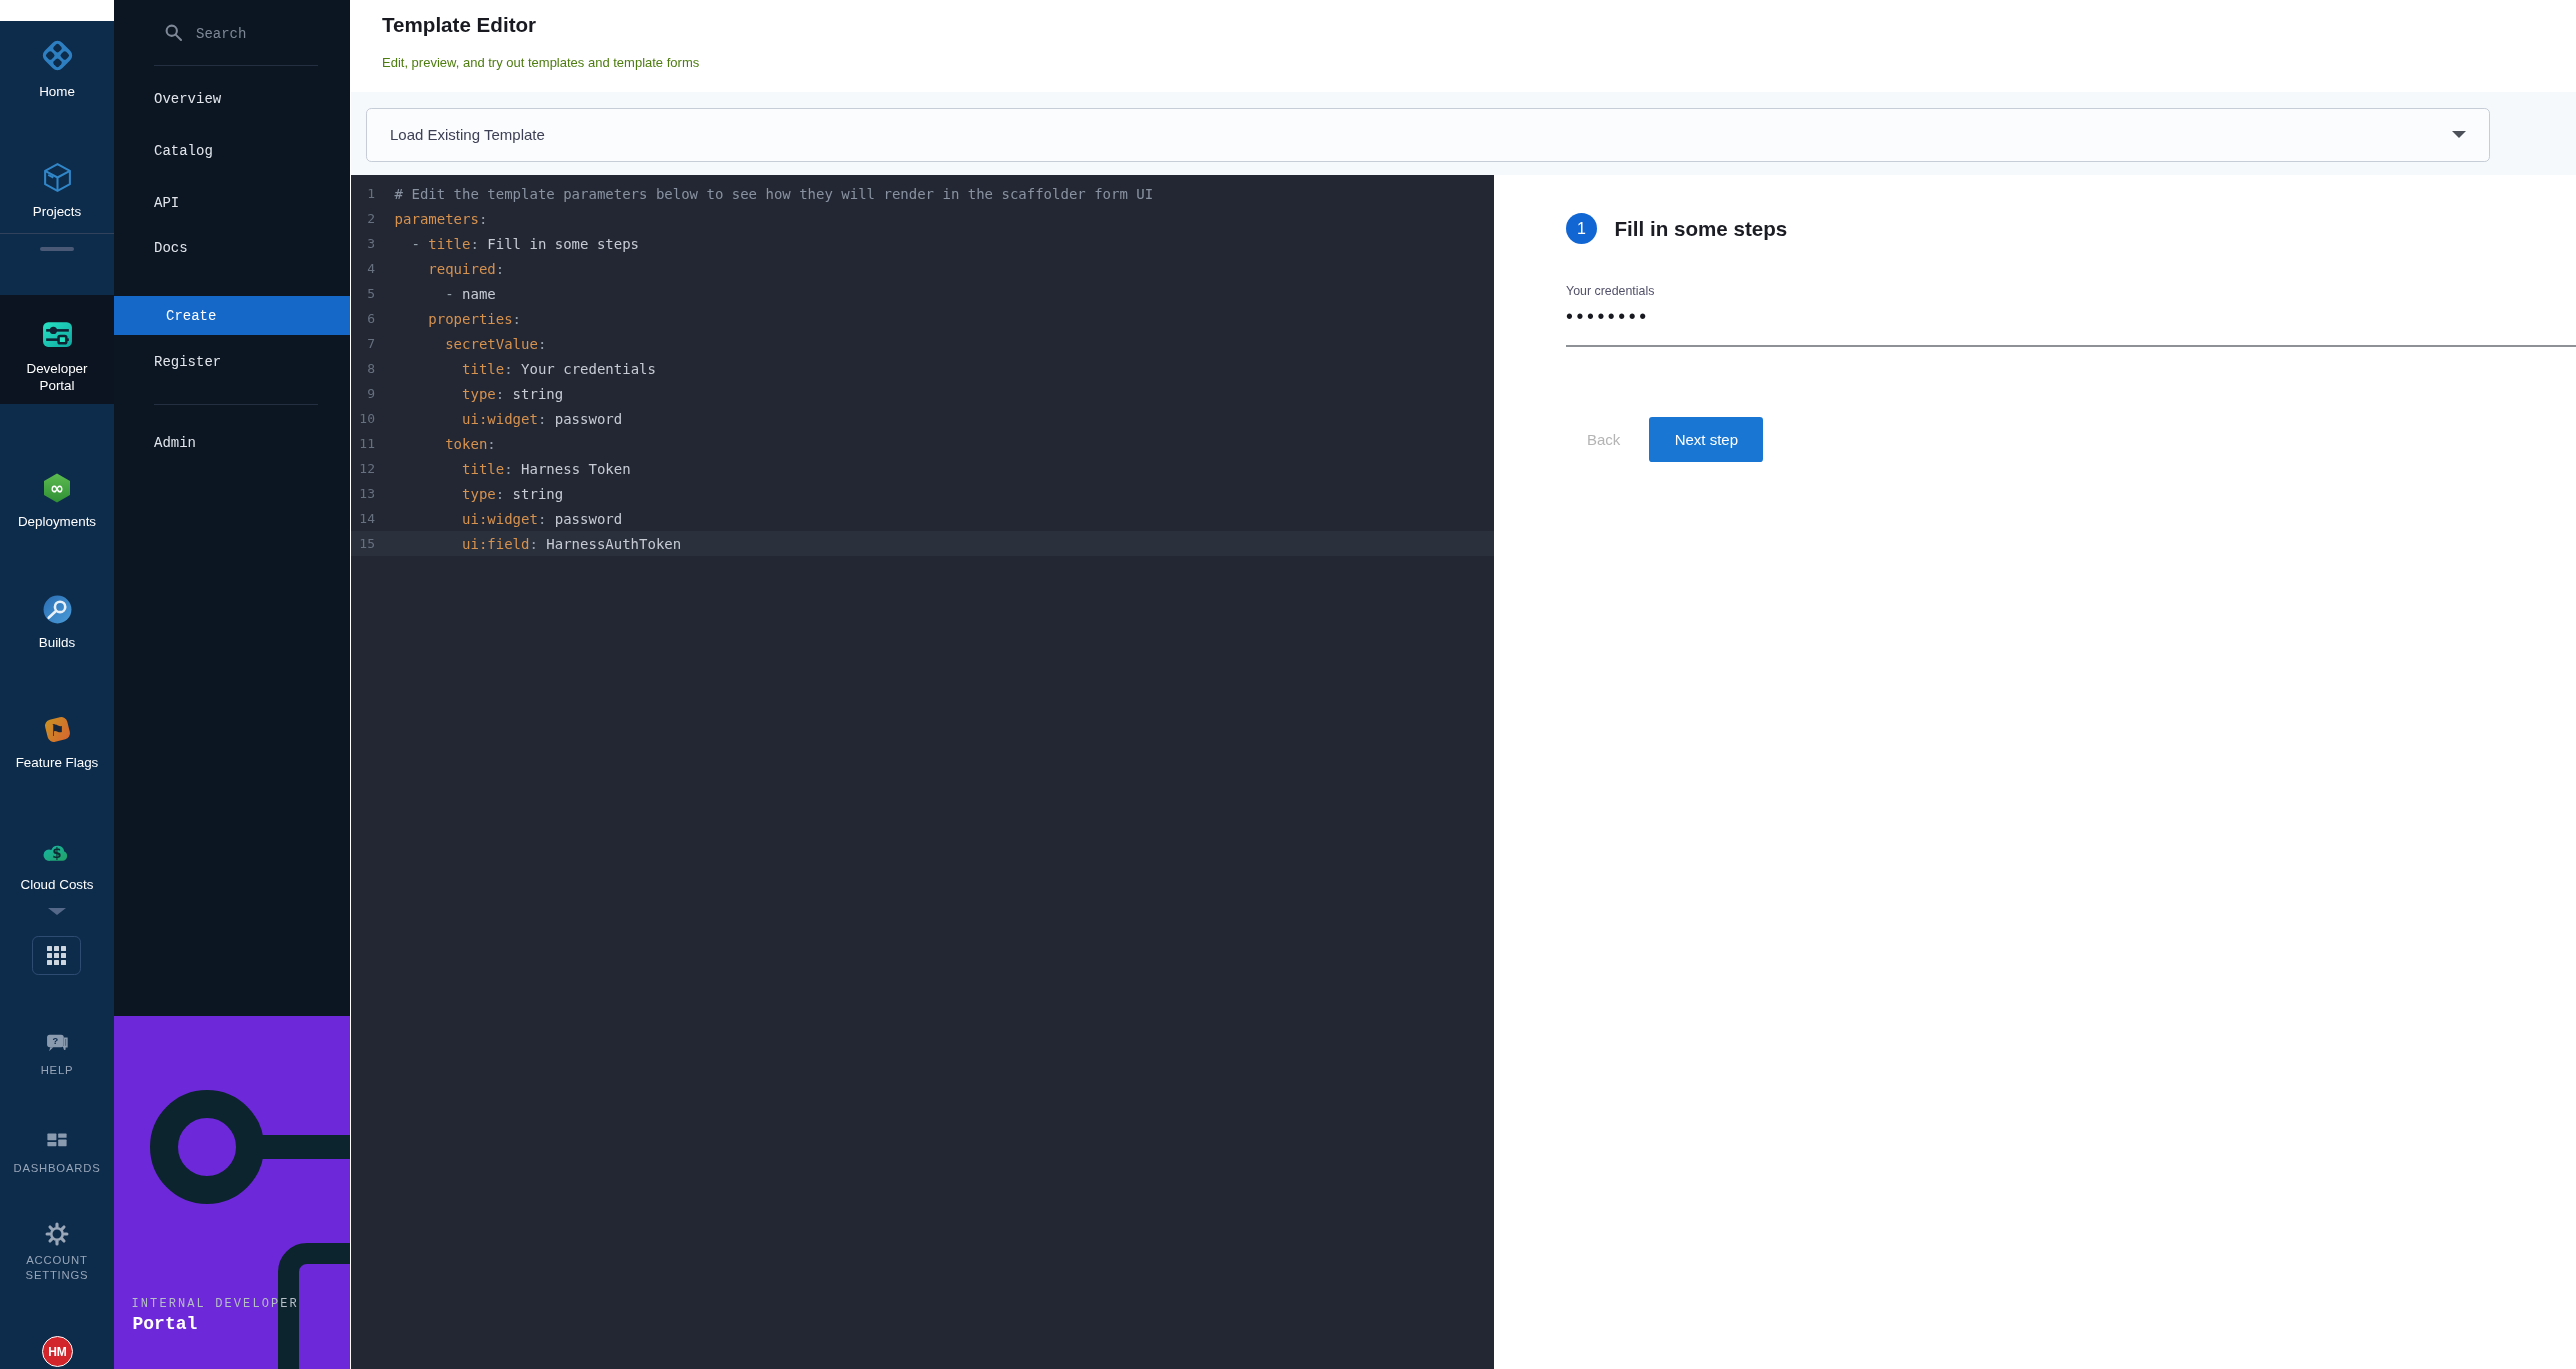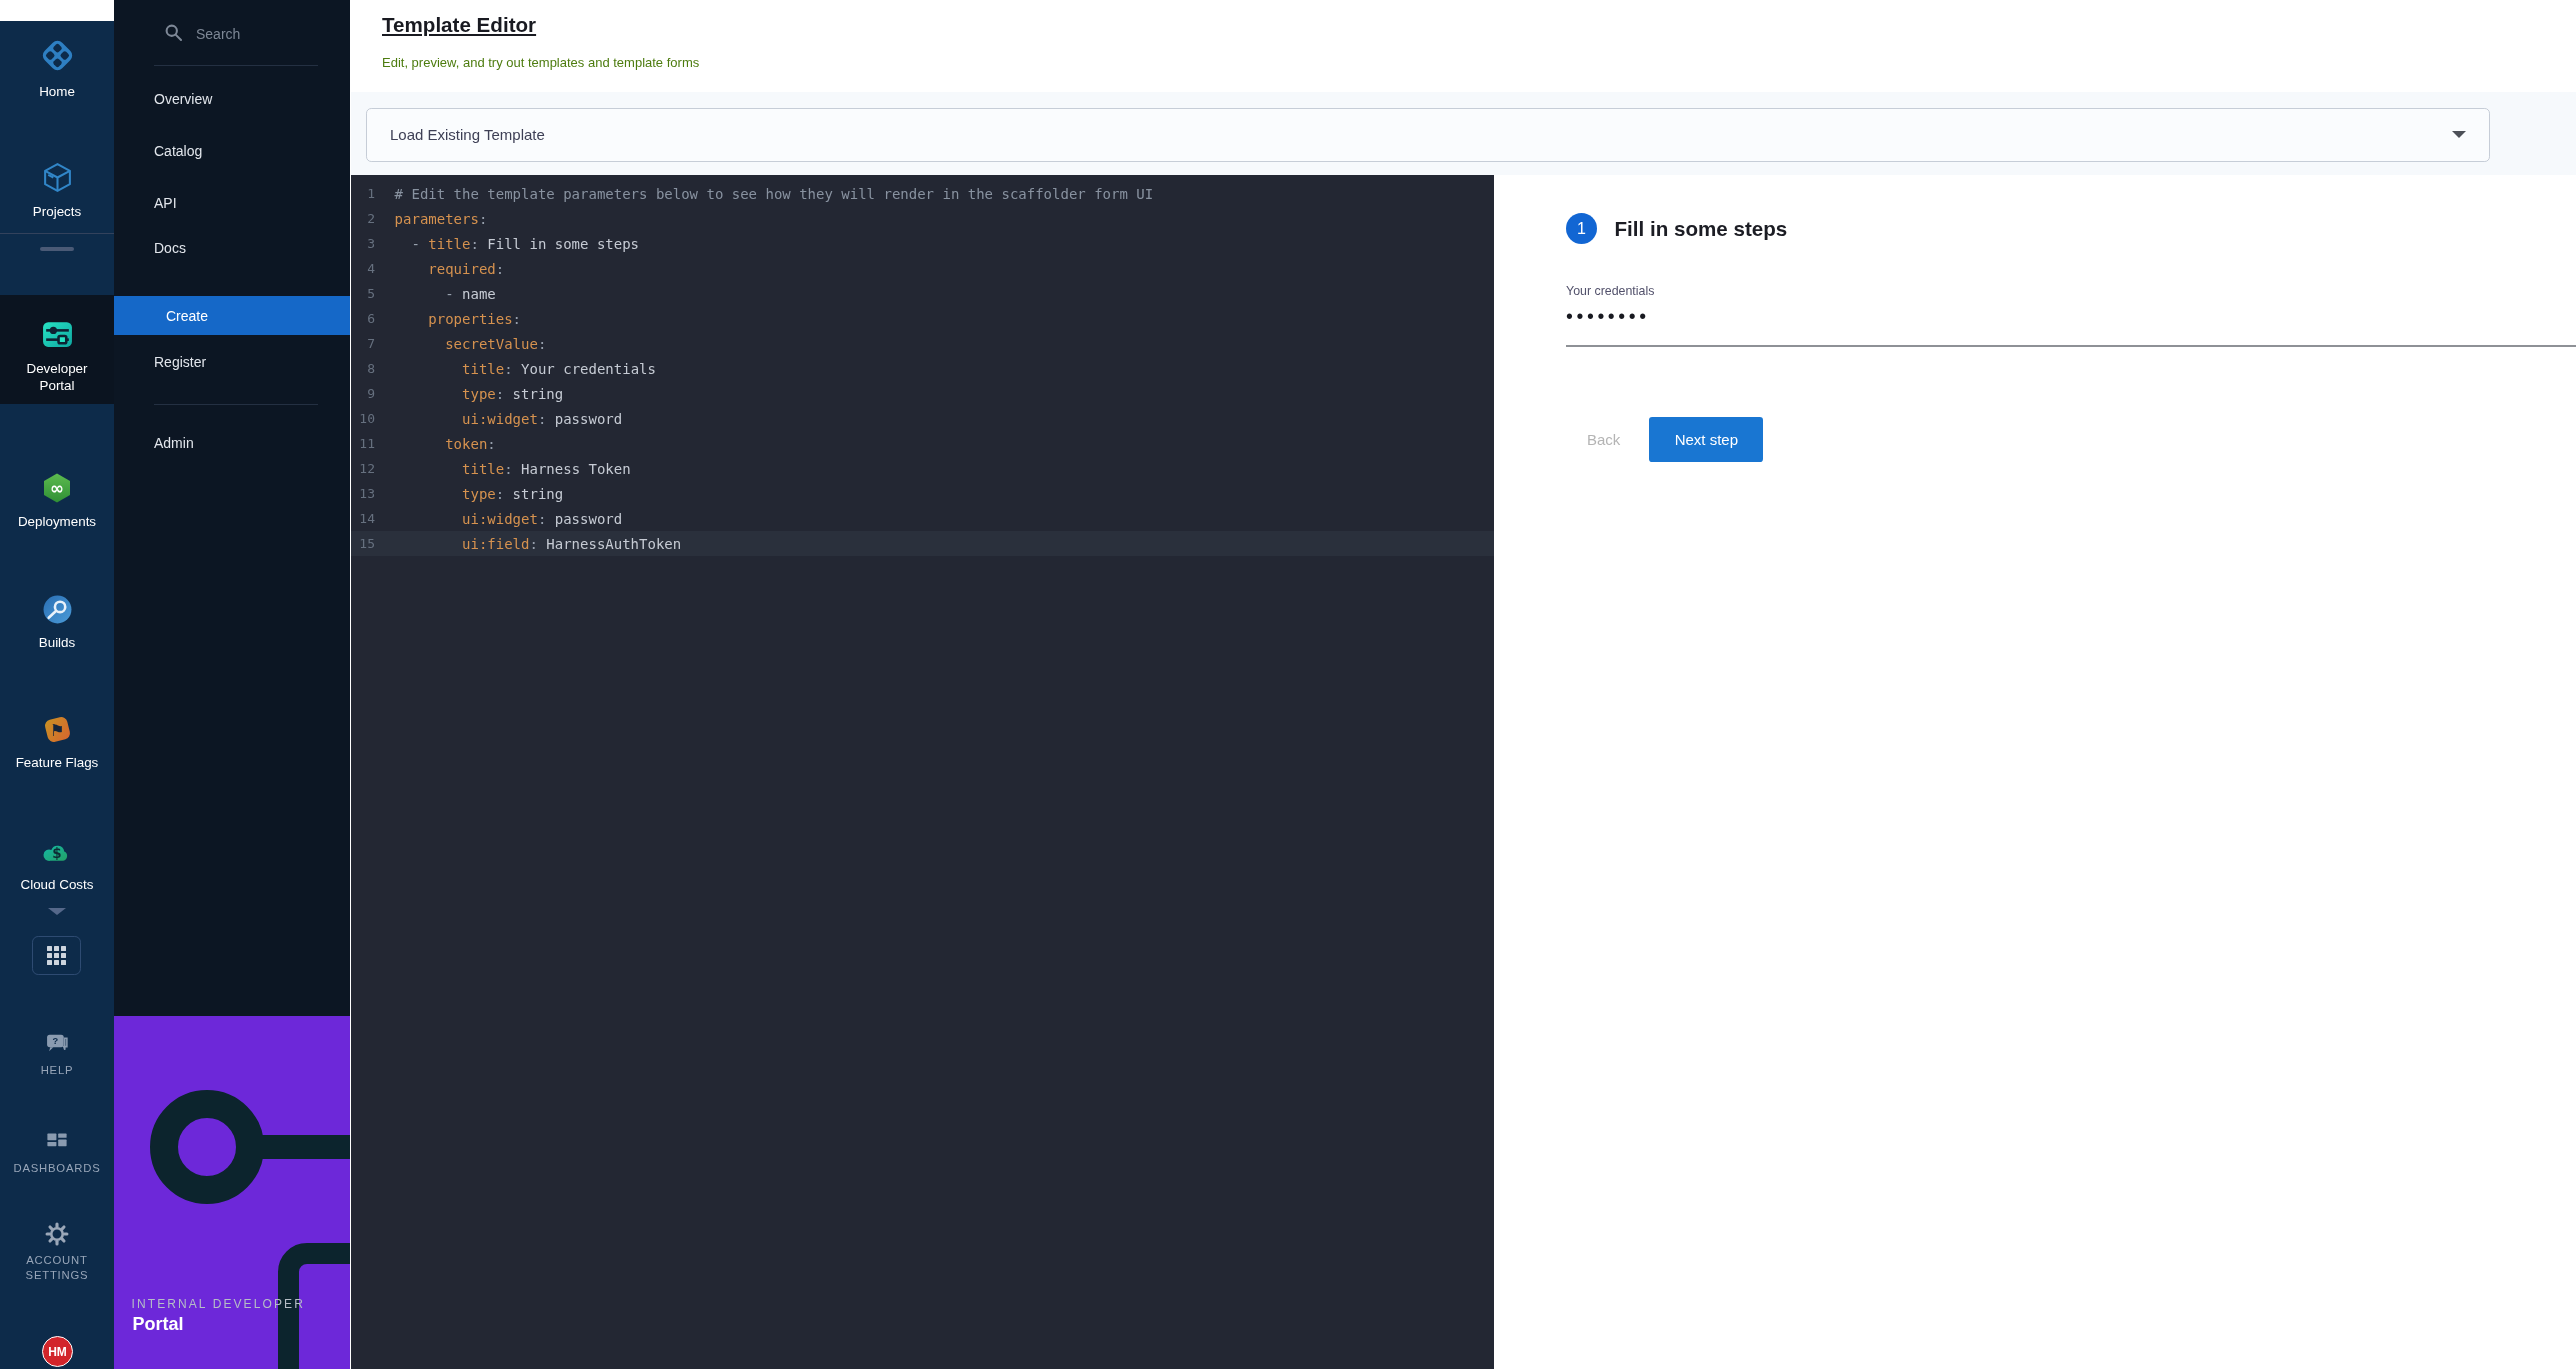--- a/index.html
+++ b/index.html
@@ -23,39 +23,39 @@
   .gridicon{display:grid;grid-template-columns:repeat(3,4.6px);grid-template-rows:repeat(3,4.6px);gap:2.6px;}
   .gridicon span{background:#cdd5de;border-radius:0.5px;}
   .foot-item{position:absolute;left:0;width:114px;display:flex;flex-direction:column;
              align-items:center;gap:5.2px;cursor:pointer;}
   .foot-label{font-size:11.3px;letter-spacing:0.8px;color:#97a5b8;text-align:center;line-height:15px;}
   .avatar{position:absolute;left:42px;top:1315px;width:31px;height:31px;border-radius:50%;
           background:#d2252b;border:1.5px solid #fff;box-sizing:border-box;display:flex;
           align-items:center;justify-content:center;color:#fff;font-weight:bold;font-size:12px;cursor:pointer;}
 
   
-  .portalnav{position:absolute;left:114px;top:0;width:236px;height:1369px;background:#0c1623;}
+  .portalnav{position:absolute;left:114px;top:0;width:236px;height:1369px;background:#0c1623;font-family:Liberation Mono, monospace;}
   .search-row{position:absolute;left:0;top:15.5px;width:236px;height:36px;display:flex;
               align-items:center;padding-left:49px;box-sizing:border-box;gap:12.4px;cursor:text;}
   .search-text{font-size:14px;color:#7d8795;}
   .pdiv{position:absolute;left:40px;right:32px;height:1px;background:#243042;}
   .p-item{position:absolute;left:40px;font-size:14px;color:#e2e6ec;line-height:17.5px;cursor:pointer;}
   .p-sel{position:absolute;left:0;top:296px;width:236px;height:39px;background:#1568c8;
          display:flex;align-items:center;padding-left:52px;box-sizing:border-box;
          font-size:14px;color:#fff;cursor:pointer;}
   .brand{position:absolute;left:0;top:1016px;width:236px;height:353px;background:#6d28d9;overflow:hidden;}
   .ring{position:absolute;left:36px;top:74px;width:58px;height:58px;border:28px solid #0c242d;border-radius:50%;}
   .bar{position:absolute;left:147px;top:119px;width:93px;height:24px;background:#0c242d;}
   .rsq{position:absolute;left:164px;top:227px;width:124px;height:155px;border:21.6px solid #0c242d;border-radius:29px;}
   .brand-eyebrow{position:absolute;left:17.5px;top:281px;font-size:12px;letter-spacing:2.1px;color:#b6bec6;}
   .brand-title{position:absolute;left:18.5px;top:298px;font-size:18px;font-weight:bold;color:#fff;}
 
   
   .main{position:absolute;left:351px;top:0;width:2287px;height:1369px;background:#fff;}
-  .page-title{position:absolute;left:31px;top:13.4px;font-size:20.6px;font-weight:bold;color:#191a21;margin:0;text-decoration:underline;}
+  .page-title{position:absolute;left:31px;top:13.4px;font-size:20.6px;font-weight:bold;color:#191a21;margin:0;}
   .page-sub{position:absolute;left:31px;top:55px;font-size:13px;color:#4d7c0f;}
   .picker-row{position:absolute;left:0;top:92px;width:2287px;height:83px;background:#f6f9fc;}
   .picker{position:absolute;left:15px;top:15.5px;width:2124px;height:54px;background:#fafcfe;
           border:1px solid #c6cdd7;border-radius:5.2px;box-sizing:border-box;display:flex;
           align-items:center;padding:0 23px;font-size:15px;color:#3d3f55;cursor:pointer;}
   .caret{margin-left:auto;width:0;height:0;border-left:7.2px solid transparent;
          border-right:7.2px solid transparent;border-top:7.7px solid #4c5058;}
 
   .content{position:absolute;left:0;top:175px;width:2287px;height:1194px;}
   .editor{position:absolute;left:0;top:0;width:1143px;height:1194px;background:#232733;

